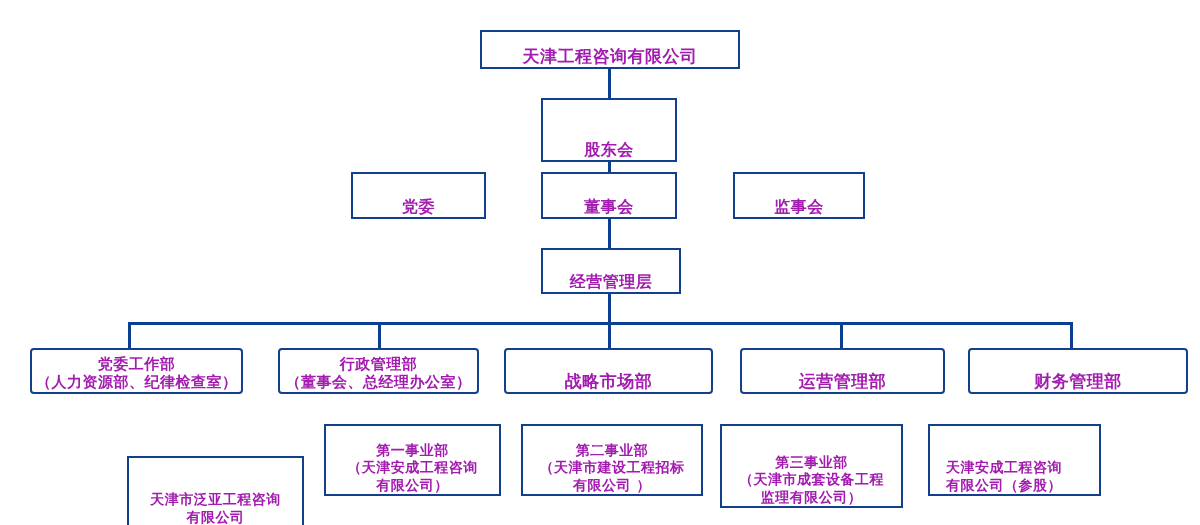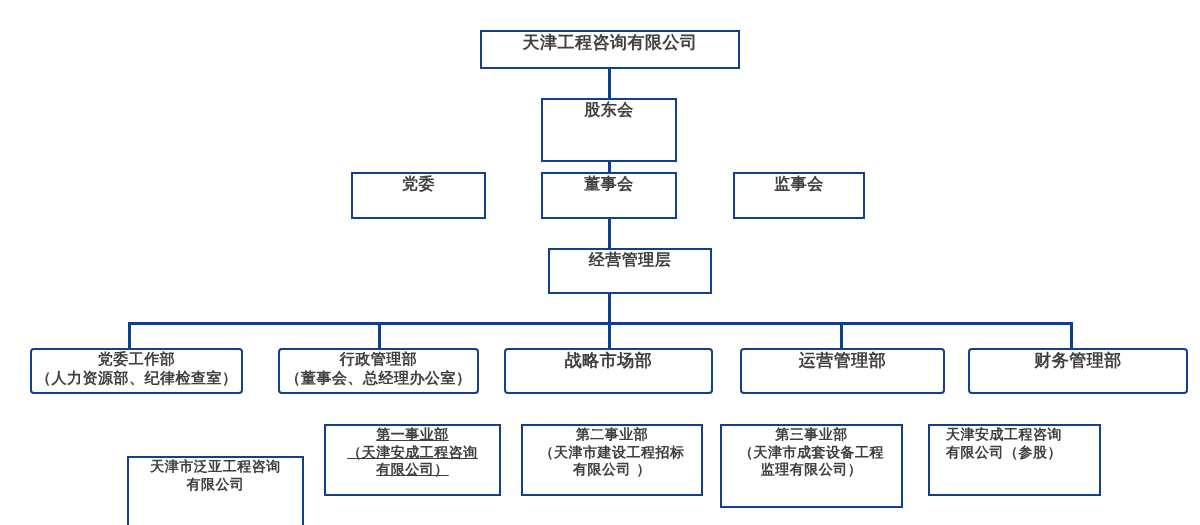--- a/index.html
+++ b/index.html
@@ -17,24 +17,24 @@
     background: #ffffff;
     overflow: hidden;
   }
 
   
   .node {
     position: absolute;
     box-sizing: border-box;
     border: 2px solid #12408c;
     background: #ffffff;
-    color: #404040;
+    color: #a21caf;
     font-weight: bold;
     display: flex;
-    align-items: flex-start;
+    align-items: flex-end;
     justify-content: center;
     text-align: center;
     line-height: 1.25;
     letter-spacing: 0.5px;
     z-index: 2;
   }
   .node.rounded {
     border-radius: 4px;
   }
   .node .lines {
@@ -112,21 +112,21 @@
     <div class="lines">
       <span>董事会</span>
     </div>
   </div>
   <div class="node fs-org" style="left:733px; top:172px; width:132px; height:47px;">
     <div class="lines">
       <span>监事会</span>
     </div>
   </div>
 
-  <div class="node fs-org" style="left:541px; top:248px; width:164px; height:46px;margin-left:7px;">
+  <div class="node fs-org" style="left:541px; top:248px; width:140px; height:46px;">
     <div class="lines">
       <span>经营管理层</span>
     </div>
   </div>
 
   <div class="node rounded fs-dept" style="left:30px; top:348px; width:213px; height:46px;">
     <div class="lines">
       <span>党委工作部</span>
       <span>（人力资源部、纪律检查室）</span>
     </div>
@@ -157,21 +157,21 @@
     </div>
   </div>
 
   <div class="node fs-sub" style="left:127px; top:424px; width:177px; height:72px;margin-top:32px;">
     <div class="lines">
       <span>天津市泛亚工程咨询</span>
       <span>有限公司</span>
     </div>
   </div>
 
-  <div class="node fs-sub" style="left:324px; top:424px; width:177px; height:72px;text-decoration:underline;">
+  <div class="node fs-sub" style="left:324px; top:424px; width:177px; height:72px;">
     <div class="lines">
       <span>第一事业部</span>
       <span>（天津安成工程咨询</span>
       <span>有限公司）</span>
     </div>
   </div>
 
   <div class="node fs-sub" style="left:521px; top:424px; width:182px; height:72px;">
     <div class="lines">
       <span>第二事业部</span>

